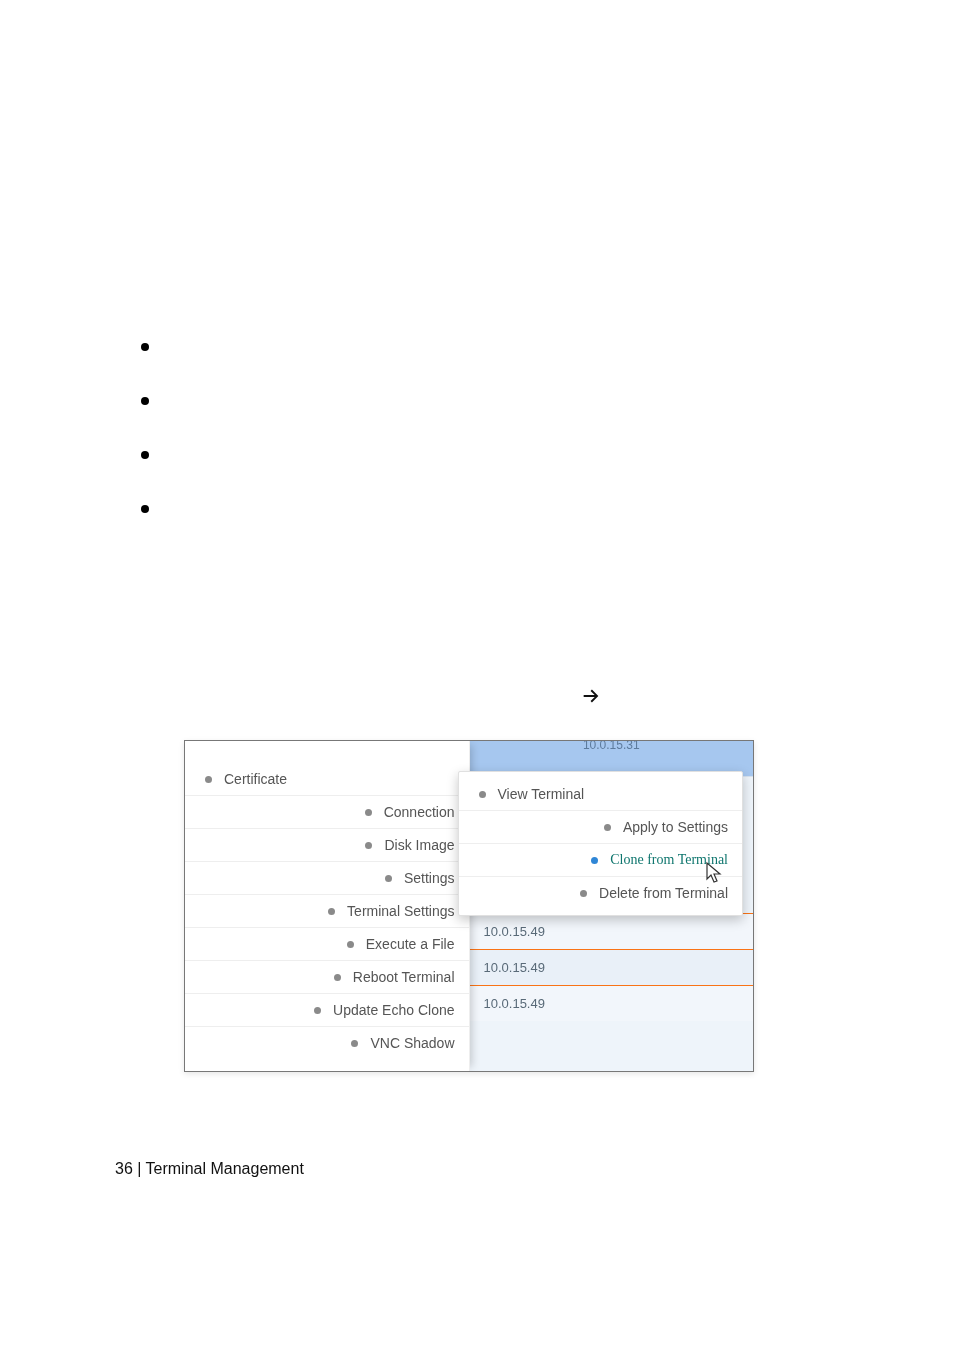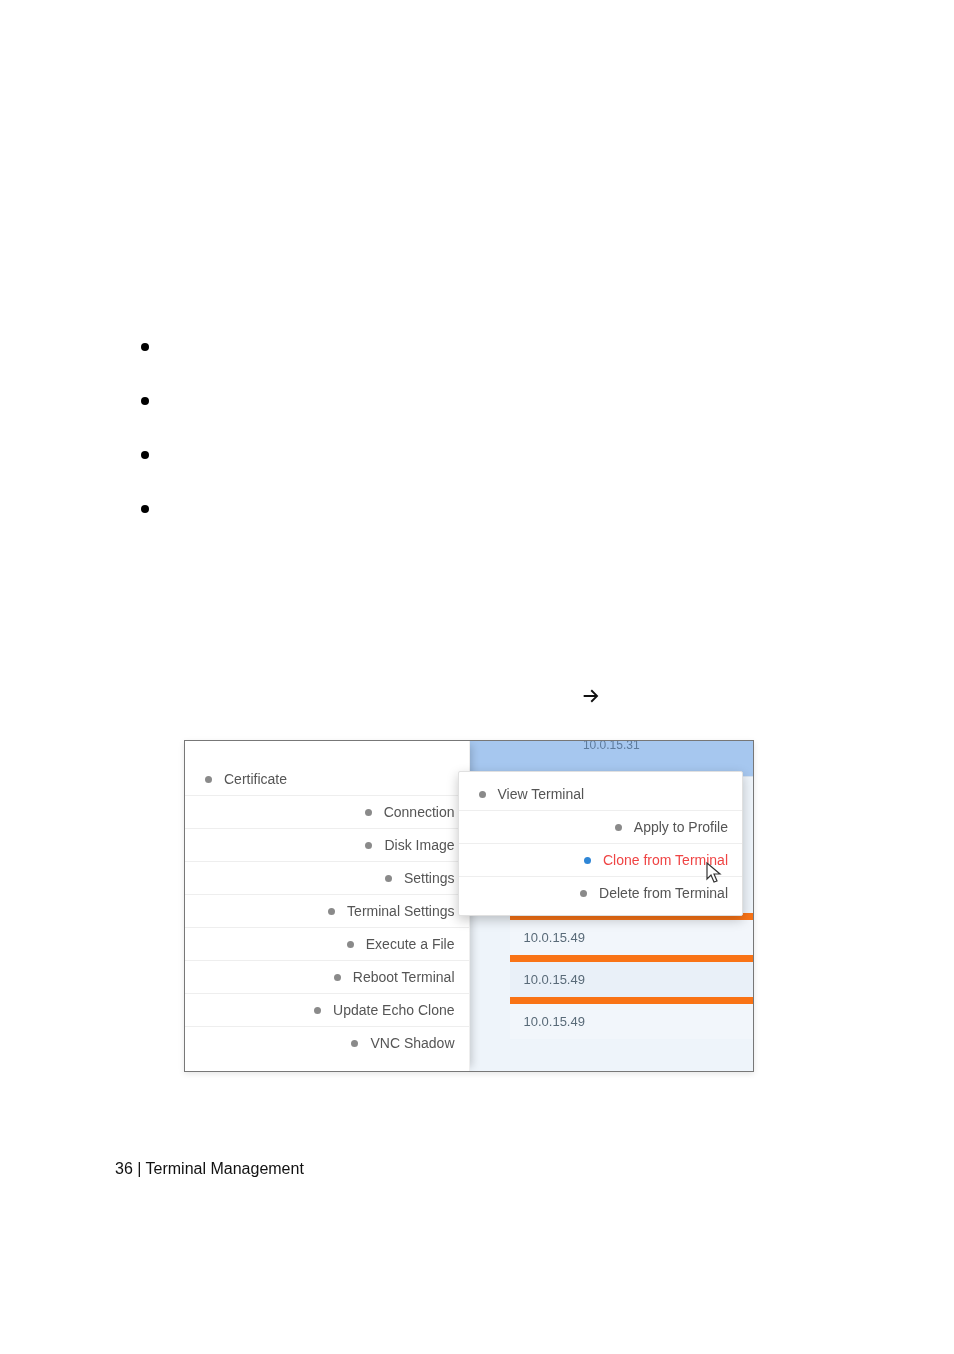--- a/index.html
+++ b/index.html
@@ -15,30 +15,30 @@
   .arrow svg { display: block; }
 
   .screenshot { position: absolute; left: 184px; top: 740px; width: 570px; border: 1px solid #777; box-shadow: 0 2px 6px rgba(0,0,0,0.1); background: #fff; overflow: hidden; }
   .ss-inner { display: flex; }
   .menu-left { flex: 1; border-right: 1px solid #eee; background: #fff; padding: 8px 0 14px 0; box-shadow: 6px 0 8px -4px rgba(0,0,0,0.18); position: relative; z-index: 3; }
   .menu-left .topgap { height: 16px; }
   .menu-item, .submenu-item { display: flex; align-items: center; padding: 6px 14px 6px 20px; color: #555; font-size: 14px; cursor: default; }
   .menu-item + .menu-item, .submenu-item + .submenu-item { border-top: 1px solid #eee; margin-top: 2px; padding-top: 8px; justify-content: flex-end; }
   .menu-item .dot, .submenu-item .dot { width: 7px; height: 7px; border-radius: 50%; background: #8a8a8a; margin-right: 12px; flex: none; }
   .submenu-item.highlight .dot { background: #2f86d6; }
-  .submenu-item.highlight { color: #ef4444; }
+  .submenu-item.highlight { color: #0f766e; font-family: Liberation Serif, serif; }
 
   .right-col { flex: 1; background: #eef4fa; position: relative; }
   .ip-header { position: absolute; left: 0; right: 0; top: 0; height: 36px; background: #a6c7ef; border-bottom: 1px solid #d6e2f0; color: #5d7b9d; font-size: 12px; text-align: center; line-height: 16px; padding-top: 2px; overflow: hidden; }
   .ip-header span { display: inline-block; transform: translateY(-6px); }
   .submenu-popup { position: absolute; left: -12px; right: 10px; top: 30px; background: #fff; border: 1px solid #e0e0e0; border-radius: 2px; box-shadow: 0 4px 12px rgba(0,0,0,0.22); padding: 8px 0; z-index: 5; }
   .cursor { position: absolute; right: 28px; top: 120px; z-index: 6; }
   .cursor svg { display: block; }
 
-  .row { padding: 10px 14px; border-top: 7px solid #f97316; color: #596a78; font-size: 13px; background: #f2f6fb; margin-left: 40px; }
+  .row { padding: 10px 14px; border-top: 1px solid #f97316; color: #596a78; font-size: 13px; background: #f2f6fb; }
   .row.alt { background: #e9f0f8; }
   .rows { position: absolute; left: 0; right: 0; top: 172px; }
 
   .footer { position: absolute; left: 115px; bottom: 176px; font-size: 16px; color: #111; }
 </style>
 </head>
 <body>
 
 <div class="page">
 
@@ -104,21 +104,21 @@
       <div class="right-col">
         <div class="ip-header"><span>10.0.15.31</span></div>
 
         <div class="submenu-popup">
           <div class="submenu-item">
               <span class="dot"></span>
               <span>View Terminal</span>
             </div>
           <div class="submenu-item">
               <span class="dot"></span>
-              <span>Apply to Profile</span>
+              <span>Apply to Settings</span>
             </div>
           <div class="submenu-item highlight">
               <span class="dot"></span>
               <span>Clone from Terminal</span>
             </div>
           <div class="submenu-item">
               <span class="dot"></span>
               <span>Delete from Terminal</span>
             </div>
         </div>

